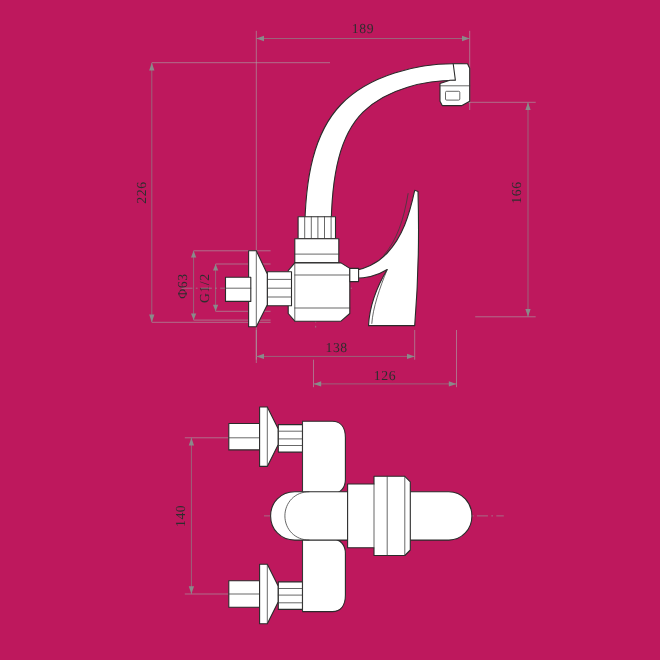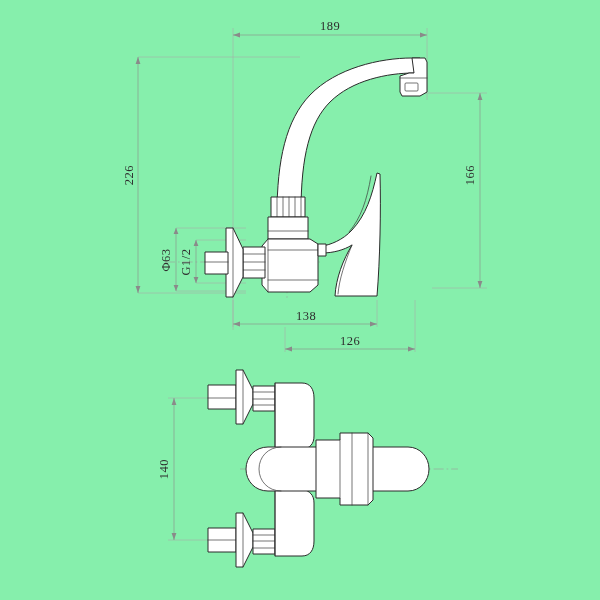--- a/index.html
+++ b/index.html
@@ -10,21 +10,21 @@
   body {
     font-family: "Liberation Serif", serif;
     width: 600px;
     height: 600px;
     overflow: hidden;
   }
   #drawing-root {
     position: relative;
     width: 600px;
     height: 600px;
-    background: #86efac;
+    background: #be185d;
   }
   svg#cad {
     display: block;
     width: 600px;
     height: 600px;
   }
   .obj-thin {
     fill: none;
     stroke: #3a3a3a;
     stroke-width: 0.7;

